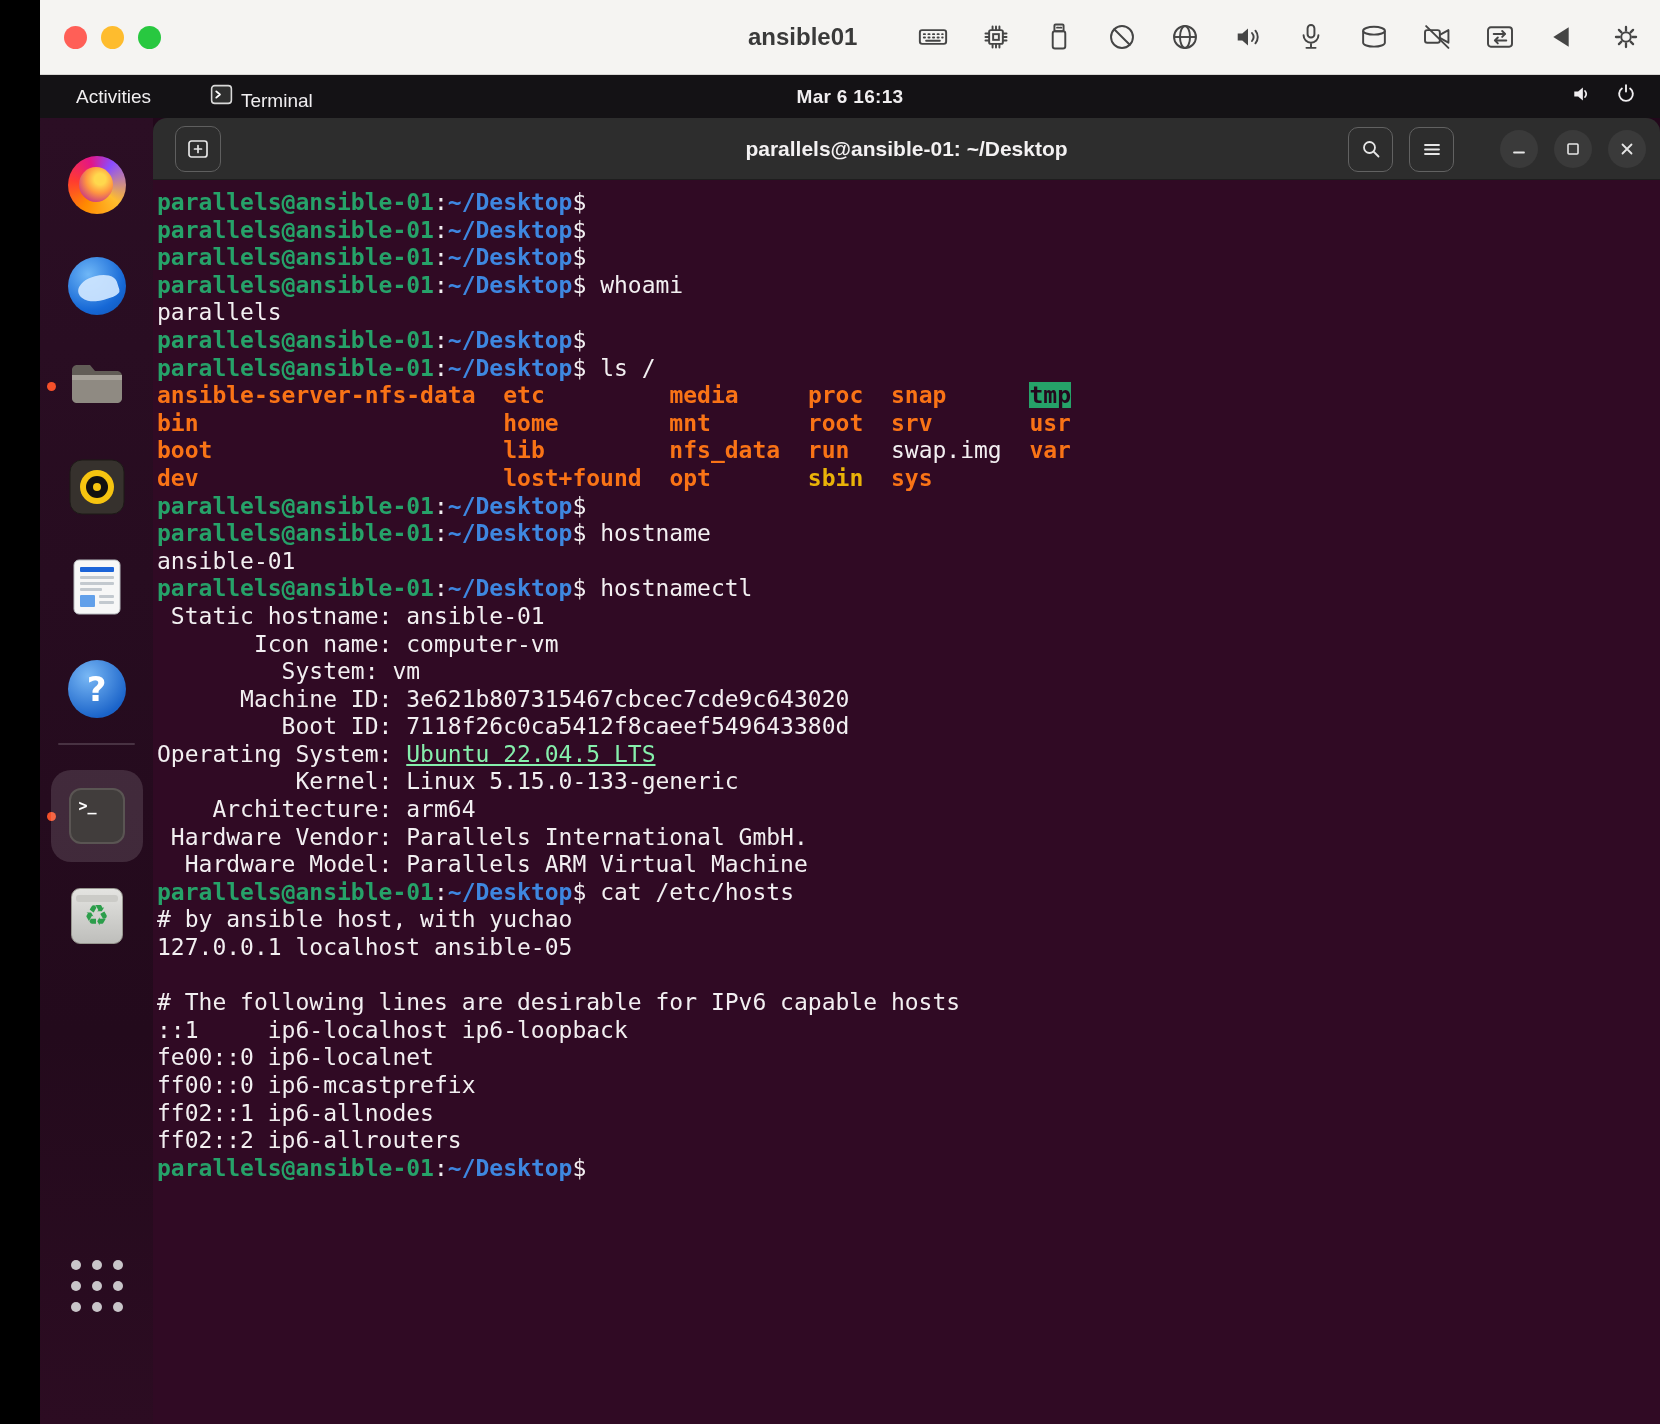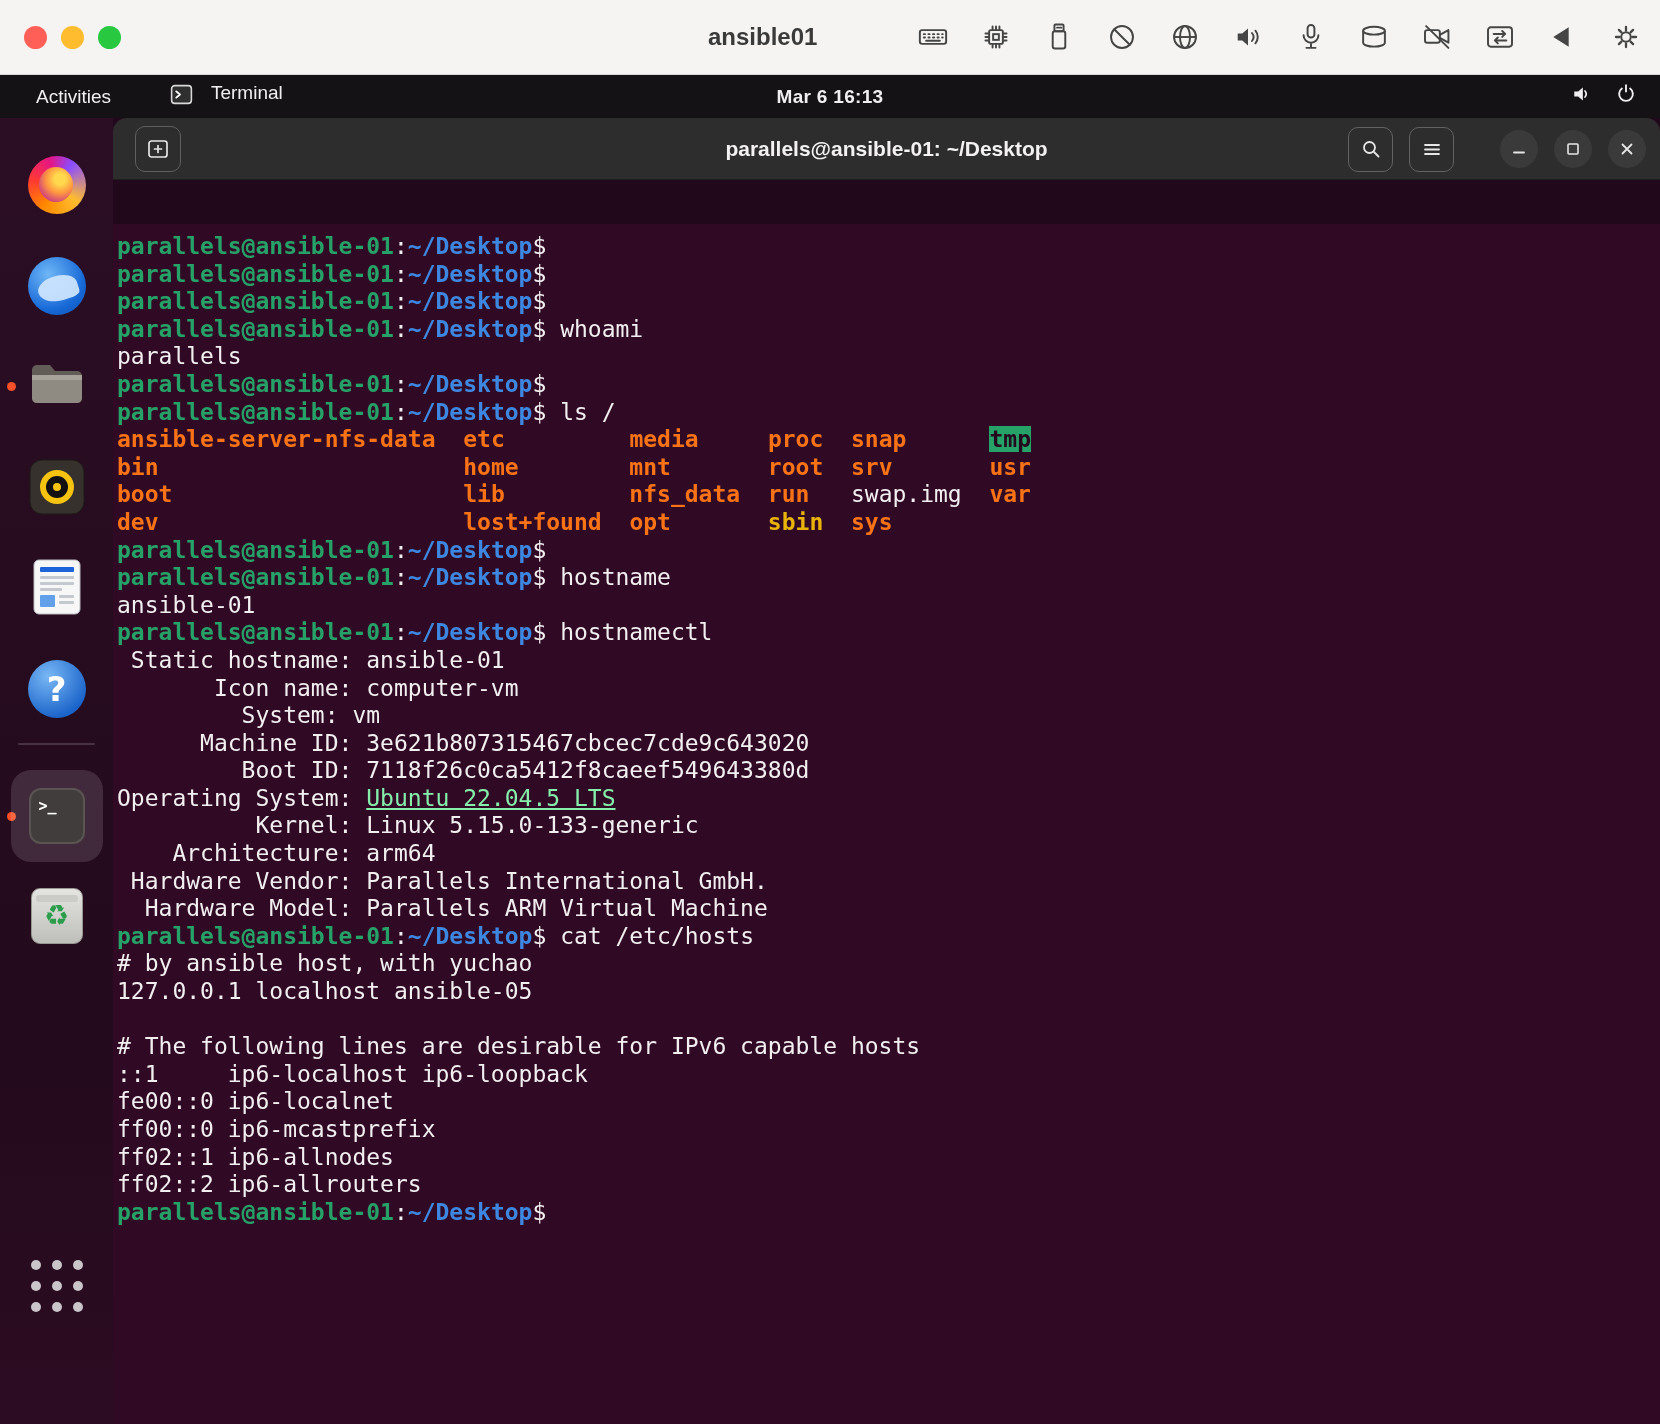--- a/index.html
+++ b/index.html
@@ -1,32 +1,32 @@
 <!DOCTYPE html>
 <html><head>
 <meta charset="utf-8">
 <style>
   * { margin:0; padding:0; box-sizing:border-box; }
   html,body { width:1660px; height:1424px; overflow:hidden; background:#000; }
   body { font-family:"Liberation Sans", sans-serif; }
-  .screen { width:1660px; height:1424px; display:flex; flex-direction:column; }
+  .screen { width:1660px; height:1424px; display:flex; flex-direction:column;padding-left:40px; }
 
   
   .macos-bar { height:75px; background:#f5f4f2; display:flex; align-items:center; position:relative; flex:0 0 auto; border-bottom:1px solid #d8d6d4; }
   .traffic-lights { margin-left:24px; display:flex; gap:14px; }
   .tl { width:23px; height:23px; border-radius:50%; display:inline-block; }
   .tl-red { background:#ff5f57; } .tl-yellow { background:#febc2e; } .tl-green { background:#28c840; }
   .macos-title { position:absolute; left:708px; top:50%; transform:translateY(-50%); font-size:24px; font-weight:600; color:#3a3a3a; }
   .macos-icons { margin-left:auto; margin-right:18px; display:flex; align-items:center; gap:31px; }
   .macos-icons svg { display:block; }
 
   
   .gnome-bar { height:43px; background:#141215; display:flex; align-items:center; position:relative; color:#f0eef0; font-size:19px; flex:0 0 auto; }
   .activities { margin-left:26px; padding:2px 10px; border-radius:14px; }
-  .app-indicator { margin-left:48px; display:flex; align-items:flex-start; gap:17px; }
+  .app-indicator { margin-left:48px; display:flex; align-items:flex-end; gap:7px; }
   .clock { position:absolute; left:50%; transform:translateX(-50%); font-weight:600; letter-spacing:.3px; }
   .gnome-right { margin-left:auto; margin-right:22px; display:flex; align-items:center; gap:20px; }
 
   
   .workspace { flex:1; display:flex; background:#22081b; }
 
   
   .dock { width:113px; flex:0 0 auto; position:relative; background:linear-gradient(180deg,#2b0e24 0%, #230a1c 70%, #2c0c22 100%); }
   .dock-item { position:absolute; left:0; width:113px; display:flex; justify-content:center; }
   .run-dot { position:absolute; left:7px; width:9px; height:9px; border-radius:50%; background:#f4502a; }
@@ -55,21 +55,21 @@
   
   .terminal-window { flex:1; display:flex; flex-direction:column; border-top-left-radius:14px; border-top-right-radius:14px; overflow:hidden; }
   .terminal-header { height:62px; background:#2d2d2d; position:relative; flex:0 0 auto; display:flex; align-items:center; box-shadow:inset 0 -1px 0 #1e1e1e; }
   .newtab-btn { position:absolute; left:22px; top:8px; width:46px; height:46px; border:1px solid #5f5f5f; border-radius:10px; display:grid; place-items:center; }
   .terminal-title { position:absolute; left:50%; transform:translateX(-50%); font-weight:bold; font-size:21px; color:#f3f1f2; white-space:nowrap; }
   .header-right { position:absolute; right:14px; top:8px; height:46px; display:flex; align-items:center; gap:16px; }
   .sq-btn { width:45px; height:45px; border:1px solid #626262; border-radius:10px; display:grid; place-items:center; }
   .circle-btn { width:38px; height:38px; border-radius:50%; background:#3a3a3a; display:grid; place-items:center; }
   .menu-gap { width:14px; }
 
-  .terminal-screen { flex:1; background:#300a24; padding:9px 4px 0 4px; font-family:"DejaVu Sans Mono", monospace; font-size:23px; line-height:27.6px; overflow:hidden;margin-top:44px; }
+  .terminal-screen { flex:1; background:#300a24; padding:9px 4px 0 4px; font-family:"DejaVu Sans Mono", monospace; font-size:23px; line-height:27.6px; overflow:hidden; }
   .term-line { white-space:pre; }
   .seg-fg { color:#f2eff1; }
   .seg-user { color:#26a269; font-weight:bold; }
   .seg-path { color:#3e87e0; font-weight:bold; }
   .seg-dir  { color:#f97316; font-weight:bold; }
   .seg-link { color:#eab308; font-weight:bold; }
   .seg-sticky { color:#24081d; background:#26a269; font-weight:bold; }
   .seg-und { color:#86efac; text-decoration:underline; }
 </style>
 </head>

